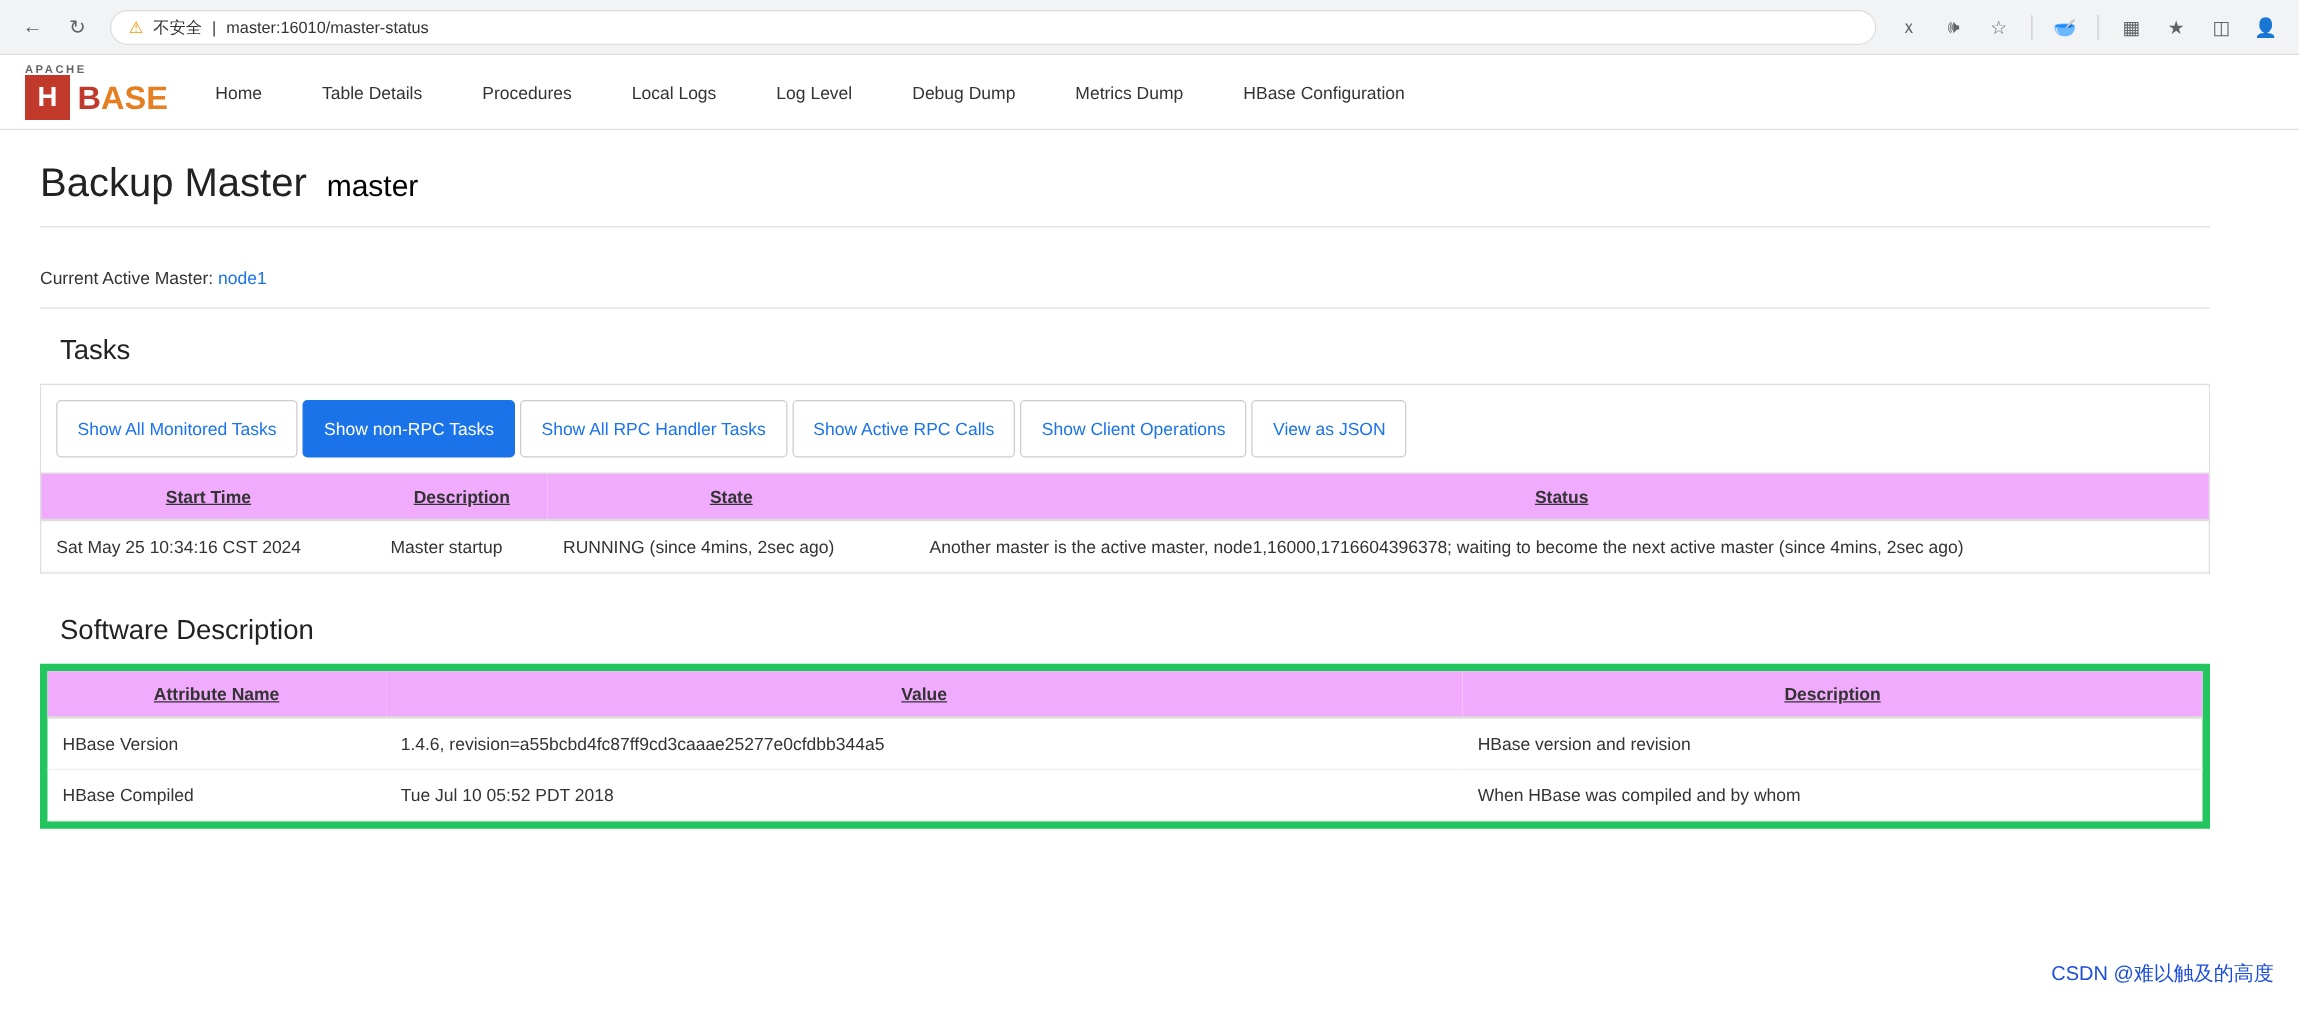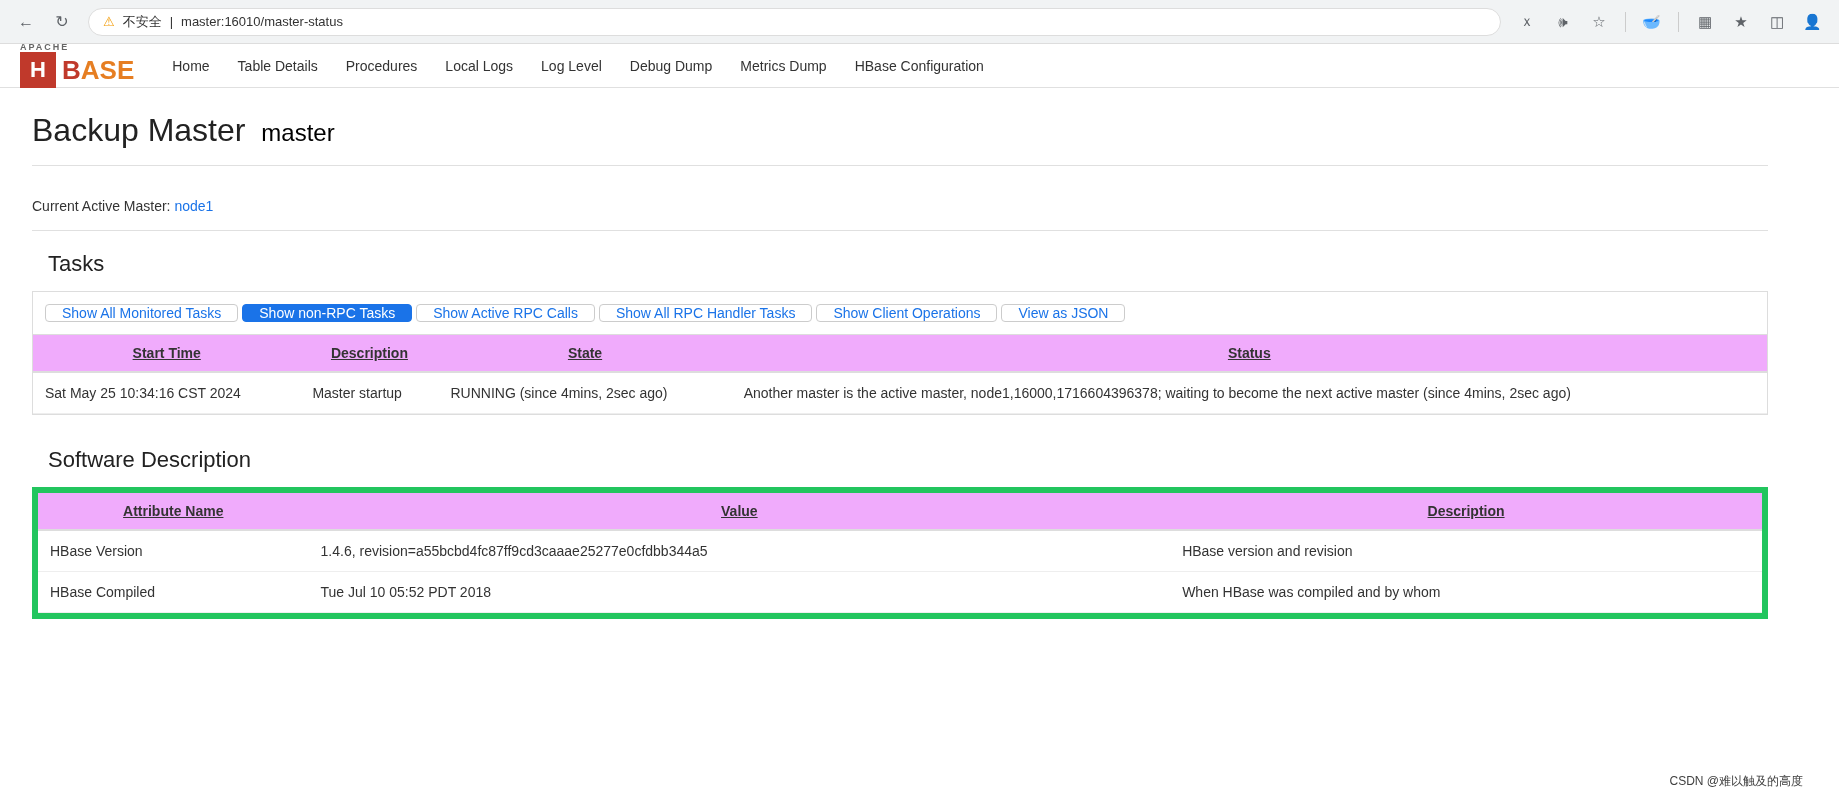--- a/index.html
+++ b/index.html
@@ -71,40 +71,40 @@
       background: #ccc;
       margin: 0 4px;
     }
 
     
     .app-header {
       display: flex;
       align-items: center;
       padding: 0 20px;
       border-bottom: 1px solid #e0e0e0;
-      height: 44px;
+      height: 60px;
       background: #fff;
     }
     .logo {
       display: flex;
       align-items: center;
       margin-right: 24px;
     }
     .logo-apache {
       font-size: 9px;
       font-weight: bold;
       color: #666;
       letter-spacing: 2px;
       line-height: 1;
     }
 
     .nav-menu {
       display: flex;
       align-items: center;
-      gap: 0;
+      gap: 20px;
       list-style: none;
     }
     .nav-menu li a {
       text-decoration: none;
       color: #333;
       padding: 8px 14px;
       display: block;
       font-size: 14px;
     }
 
@@ -158,21 +158,21 @@
     .task-buttons {
       display: flex;
       gap: 0;
       margin-bottom: 0;
       border-bottom: none;
       align-items: center;
       flex-wrap: wrap;
       gap: 4px;
     }
     .task-btn {
-      padding: 0 16px;
+      padding: 14px 16px;
       font-size: 14px;
       border: 1px solid #ccc;
       background: #fff;
       cursor: pointer;
       color: #1a73e8;
       border-radius: 4px;
       text-decoration: none;
       display: inline-block;
     }
     .task-btn.active {
@@ -216,23 +216,23 @@
     .software-section {
       margin-top: 24px;
     }
     .software-table-wrapper {
       border: 6px solid #22c55e;
     }
 
     .watermark {
       position: fixed;
       bottom: 20px;
-      right: 36px;
-      font-size: 12px;
-      color: #404040;
+      right: 20px;
+      font-size: 16px;
+      color: #1d4ed8;
     }
   </style>
 </head>
 <body>
 
 <div class="browser-chrome">
   <div class="browser-nav-btns">
     <button class="nav-btn">←</button>
     <button class="nav-btn">↻</button>
   </div>
@@ -311,22 +311,22 @@
   </div>
 
   <div>
     <h2 class="section-title">Tasks</h2>
 
     <div class="tasks-table-wrapper">
       <div class="tasks-buttons-wrapper">
         <div class="task-buttons" id="task-buttons">
             <button class="task-btn">Show All Monitored Tasks</button>
             <button class="task-btn active">Show non-RPC Tasks</button>
+            <button class="task-btn">Show All RPC Handler Tasks</button>
             <button class="task-btn">Show Active RPC Calls</button>
-            <button class="task-btn">Show All RPC Handler Tasks</button>
             <button class="task-btn">Show Client Operations</button>
             <button class="task-btn">View as JSON</button>
           </div>
       </div>
       <table class="data-table">
         <thead id="tasks-thead">
             <tr>
               <th>Start Time</th>
               <th>Description</th>
               <th>State</th>

